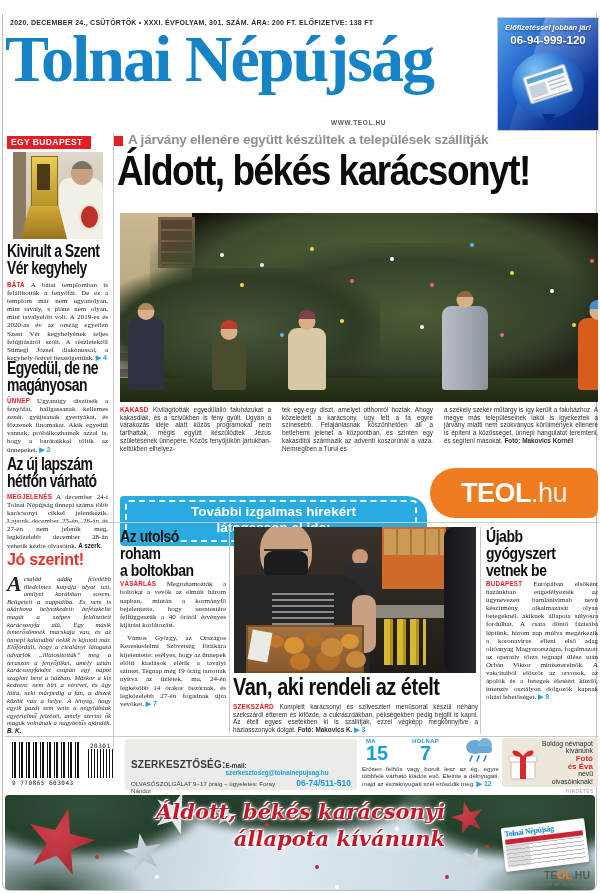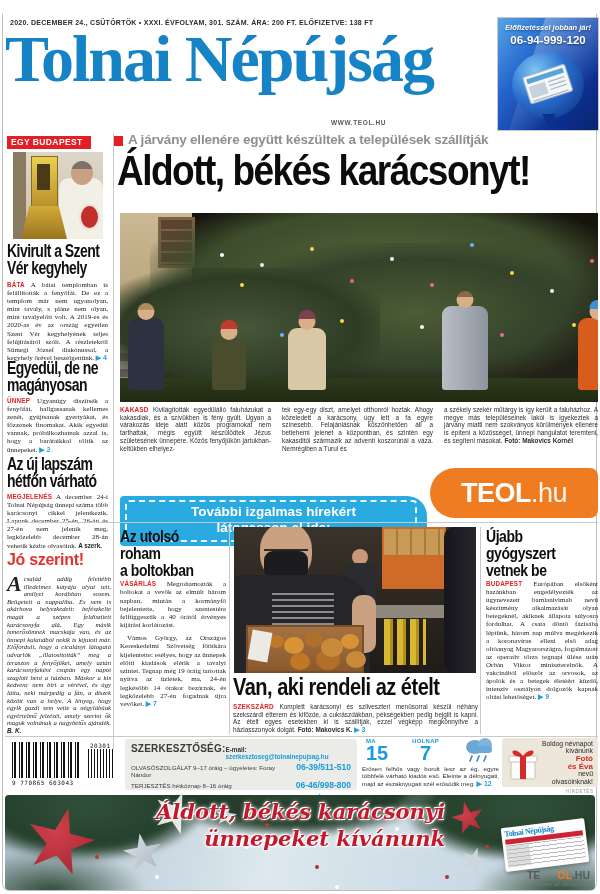--- a/index.html
+++ b/index.html
@@ -70,21 +70,21 @@
     color:#0d0d0d;white-space:pre-line;transform:scaleY(1.22);transform-origin:left top;}
   .food-h{left:233px;top:674px;font-weight:bold;font-size:20px;letter-spacing:-.5px;color:#0d0d0d;
     transform:scaleY(1.15);transform-origin:left top;white-space:nowrap;}
   
   .ean{left:12px;top:742px;width:70px;height:36px;
     background:repeating-linear-gradient(90deg,#111 0 1px,#fff 1px 2px,#111 2px 4px,#fff 4px 7px),
                repeating-linear-gradient(90deg,rgba(17,17,17,.9) 0 2px,rgba(255,255,255,0) 2px 11px);}
   .ean2{left:88px;top:749px;width:27px;height:29px;
     background:repeating-linear-gradient(90deg,#111 0 1px,#fff 1px 3px,#111 3px 4px,#fff 4px 6px);}
   .bc-num{position:absolute;font-family:"DejaVu Sans Mono",monospace;font-size:6px;color:#111;letter-spacing:.5px;}
-  .ed-box{left:125px;top:739px;width:232px;height:51px;background:#ebebe8;border-radius:3px;padding:4px 6px;box-sizing:border-box;}
+  .ed-box{left:125px;top:739px;width:232px;height:51px;background:#ebebe8;border-radius:3px;padding:20px 6px;box-sizing:border-box;}
   .ed-head{display:flex;justify-content:space-between;align-items:baseline;}
   .ed-title{font-weight:bold;font-size:10px;color:#3a3a3a;letter-spacing:.2px;}
   .ed-mail{font-size:6.3px;color:#333;font-weight:bold;}
   .ed-mail .addr{color:#1a9cd8;}
   .ed-row{display:flex;justify-content:space-between;align-items:baseline;margin-top:2.2px;}
   .ed-label{font-size:6.2px;color:#3c3c3c;}
   .ed-phone{font-weight:bold;font-size:8.5px;color:#1a9cd8;white-space:nowrap;}
   .wx-lab{font-weight:bold;font-size:6px;color:#1a9cd8;letter-spacing:.3px;}
   .wx-temp{font-weight:bold;font-size:20px;line-height:18px;color:#1a9cd8;}
   .wx-text{position:absolute;left:362px;top:765px;width:137px;font-size:6.2px;line-height:7.4px;
@@ -269,21 +269,21 @@
   <div class="abs ean2"></div>
   <div class="bc-num" style="left:90px;top:742px;">20301</div>
 
   <div class="abs ed-box">
     <div class="ed-head">
       <span class="ed-title">SZERKESZTŐSÉG:</span>
       <span class="ed-mail"><span>E-mail:</span> <span class="addr">szerkesztoseg@tolnainepujsag.hu</span></span>
     </div>
     <div class="ed-row">
       <span class="ed-label">OLVASÓSZOLGÁLAT 9–17 óráig – ügyeletes: Foray Nándor</span>
-      <span class="ed-phone">06-39/511-510</span>
+      <span class="ed-phone">06-74/511-510</span>
     </div>
     <div class="ed-row">
       <span class="ed-label">TERJESZTÉS hétköznap 8–16 óráig</span>
       <span class="ed-phone">06-46/998-800</span>
     </div>
     <div class="ed-row">
       <span class="ed-label">HIRDETÉS hétköznap 8–16 óráig</span>
       <span class="ed-phone">06-74/511-534</span>
     </div>
   </div>
@@ -333,22 +333,22 @@
     <div class="fir" style="left:-50px;top:55px;width:190px;height:85px;background:radial-gradient(ellipse,#2a4630 0%,rgba(0,0,0,0) 72%);"></div>
     <div class="fir" style="left:470px;top:60px;width:170px;height:75px;background:radial-gradient(ellipse,#2a4630 0%,rgba(0,0,0,0) 72%);"></div>
     <div class="star" style="left:20px;top:12px;width:70px;height:70px;background:radial-gradient(circle at 40% 35%,#d0404a,#9c2230);transform:rotate(14deg);"></div>
     <div class="star" style="left:118px;top:38px;width:40px;height:40px;background:linear-gradient(135deg,#dde3ea,#aab4bf);transform:rotate(-10deg);"></div>
     <div class="star" style="left:148px;top:-4px;width:44px;height:44px;background:rgba(255,255,255,.85);transform:rotate(20deg);"></div>
     <div class="star" style="left:210px;top:10px;width:22px;height:22px;background:#cdd4da;transform:rotate(8deg);"></div>
     <div class="star" style="left:446px;top:6px;width:34px;height:34px;background:radial-gradient(circle at 40% 35%,#d0404a,#9c2230);transform:rotate(-14deg);"></div>
     <div class="star" style="left:456px;top:52px;width:26px;height:26px;background:#cdd4da;transform:rotate(16deg);"></div>
     <div class="dots" style="left:60px;top:20px;background:#c0392b;box-shadow:30px 40px #c0392b,200px 8px #c0392b,250px 50px #b03040,420px 30px #c0392b,380px 60px #b03040,120px 75px #c0392b,330px 12px #fff,90px 60px #fff,270px 70px #fff,500px 20px #fff,540px 45px #c0392b,180px 30px rgba(255,255,255,.9);"></div>
     <div class="ad-line" style="top:4px;">Áldott, békés karácsonyi</div>
-    <div class="ad-line" style="top:31px;">ünnepeket kívánunk</div>
+    <div class="ad-line" style="top:31px;">állapota kívánunk</div>
     <div class="ad-paper">
       <div class="mh">Tolnai Népújság</div>
       <div class="bar"></div>
       <div class="lines"></div>
     </div>
-    <div class="ad-brand"><span style="color:#58595b;">TE</span><span style="color:#f07c21;margin-left:17px;">OL</span><span style="color:#58595b;">.HU</span></div>
+    <div class="ad-brand"><span style="color:#58595b;">TE</span><span style="color:#f07c21;">OL</span><span style="color:#58595b;">.HU</span></div>
     <div class="ad-tag">Része az ünnepnek!</div>
   </div>
 </div>
 
 </body></html>

